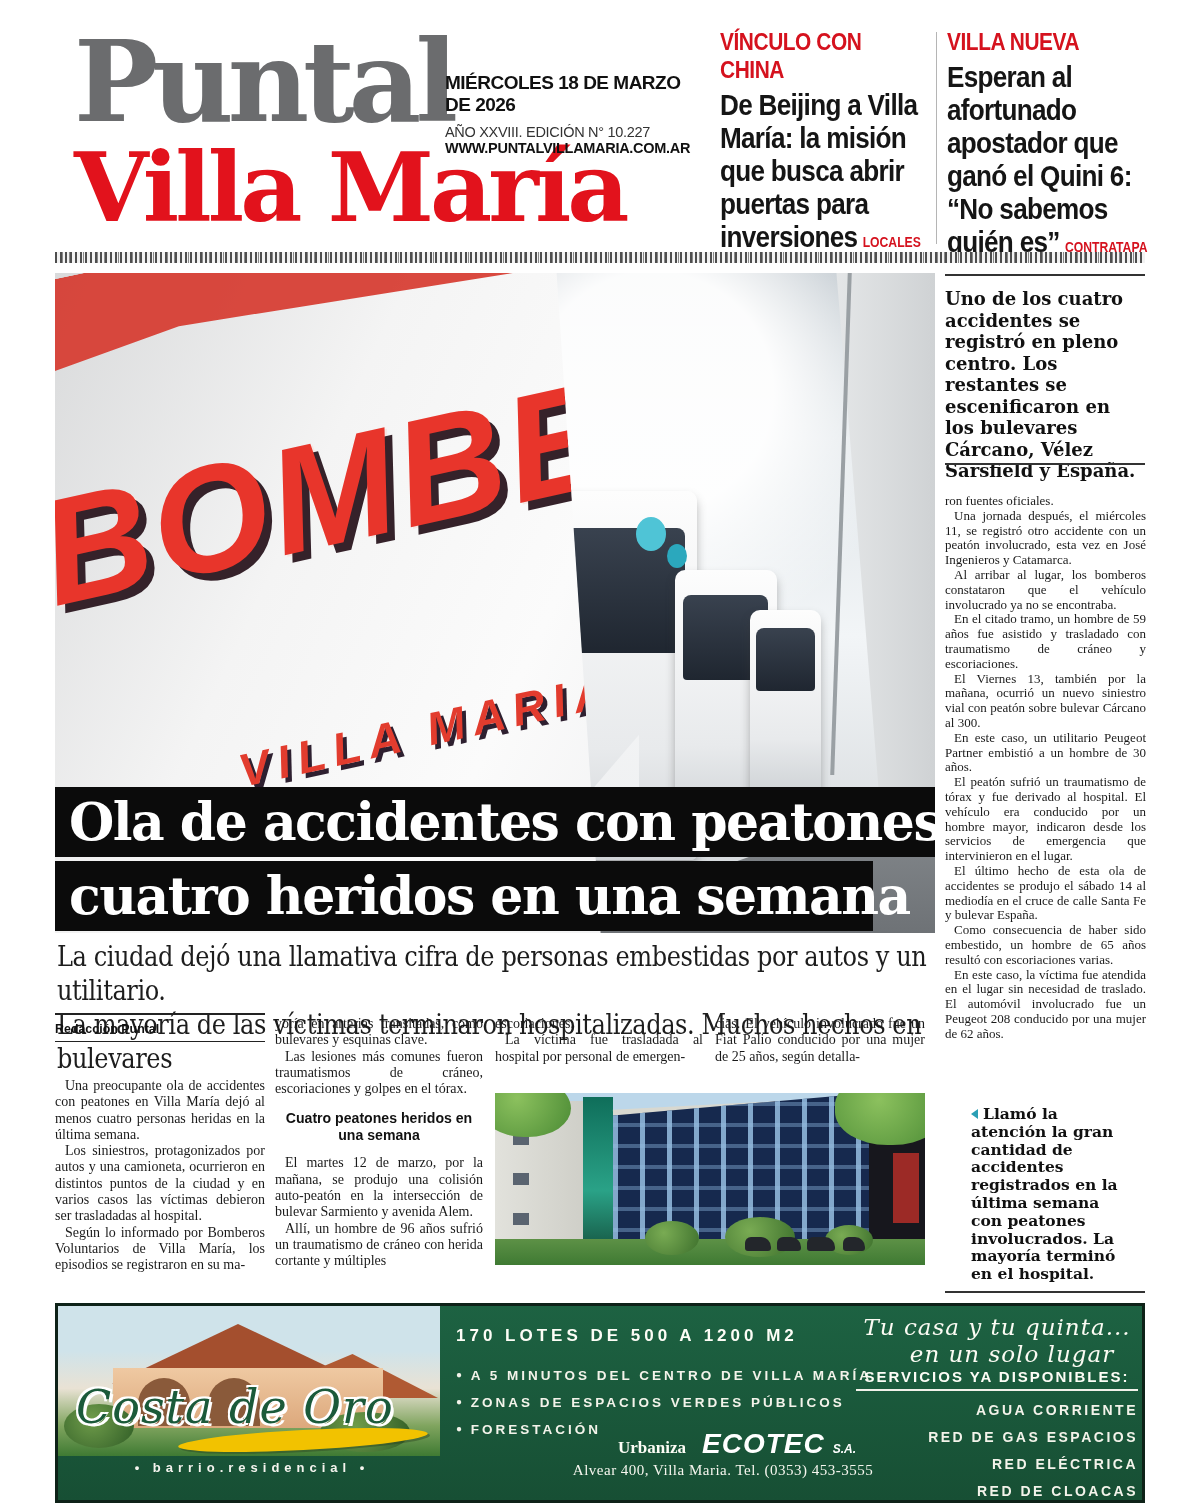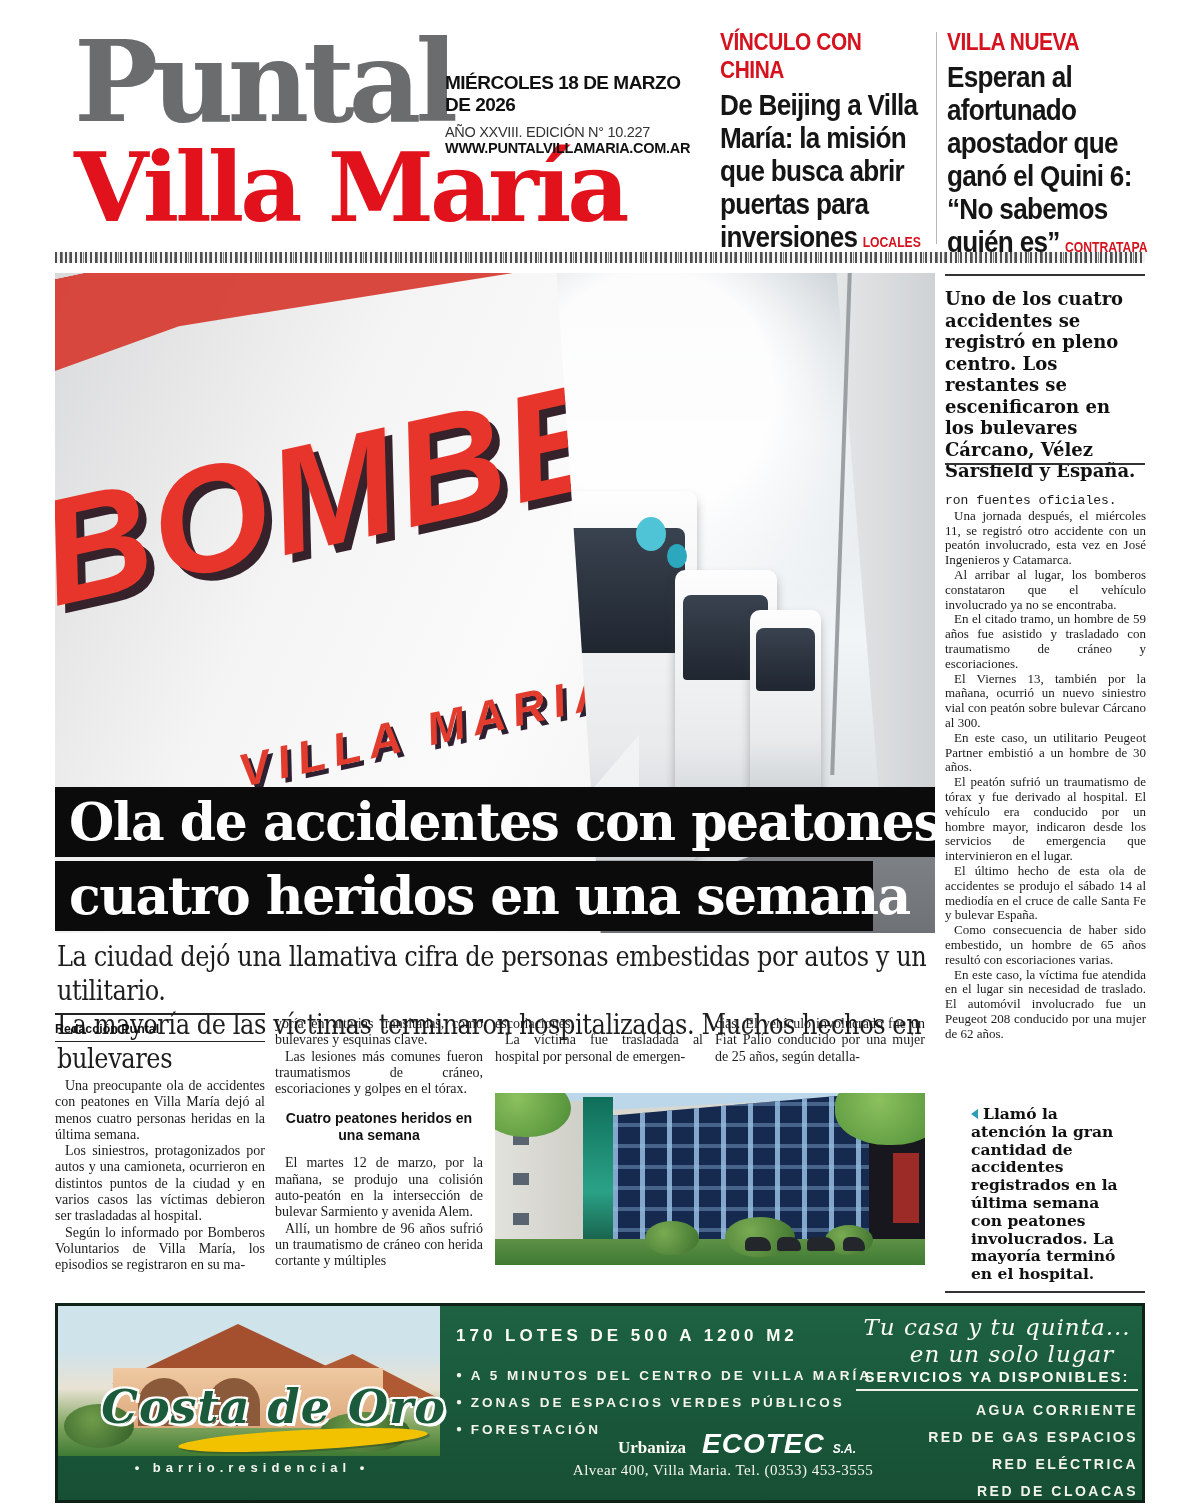--- a/index.html
+++ b/index.html
@@ -141,42 +141,42 @@
   .hosp-moto { position:absolute; bottom:14px; height:14px; background:#23262b; border-radius:6px 10px 3px 3px; }
 
   
   .side-rule { position:absolute; left:945px; width:200px; height:2px; background:#333; }
   .rule-a { top:274px; } .rule-b { top:463px; } .rule-c { top:1291px; }
   .side-quote-top { position:absolute; left:945px; top:288px; width:200px;
      font-family:"DejaVu Serif", serif; font-weight:bold; font-size:18px; line-height:21.5px; color:#111; }
   .side-body { position:absolute; left:945px; top:494px; width:201px;
      font-size:13px; line-height:14.8px; text-align:justify; color:#1a1a1a; }
   .side-body p { text-indent:9px; }
-  .side-body p.no-indent { text-indent:0;font-family:Liberation Mono, monospace; }
+  .side-body p.no-indent { text-indent:0; }
   .side-quote-bottom { position:absolute; left:971px; top:1105px; width:158px;
      font-family:"DejaVu Serif", serif; font-weight:bold; font-size:15.5px; line-height:17.8px; color:#111; }
   .quote-arrow { display:inline-block; width:0; height:0; margin-right:5px;
      border-top:5px solid transparent; border-bottom:5px solid transparent; border-right:7px solid #2a9fb5; }
 
   
   .ad { position:absolute; left:55px; top:1303px; width:1090px; height:200px;
      background:linear-gradient(180deg,#1d6242 0%, #174f34 100%);
      border:3px solid #0e2218; overflow:hidden; color:#fff; }
   .ad-house { position:absolute; left:0; top:0; width:382px; height:150px; overflow:hidden;
      background:linear-gradient(180deg,#cfe3ea 0 30%, #e9e2d4 55%, #7fa45e 80%, #3f7a33 100%); }
   .house-roof { position:absolute; left:30px; top:18px; width:300px; height:60px; background:#a44f2e;
      clip-path:polygon(8% 100%, 50% 0, 92% 100%); }
   .house-roof2 { position:absolute; left:190px; top:48px; width:190px; height:44px; background:#b05a33;
      clip-path:polygon(0 100%, 55% 0, 100% 100%); }
   .house-wall { position:absolute; left:55px; top:62px; width:270px; height:60px; background:linear-gradient(180deg,#efc9a2,#dca87c); }
   .house-arch { position:absolute; top:72px; width:52px; height:48px; background:#8a5a3a; border-radius:26px 26px 0 0; }
   .arch-1 { left:80px; } .arch-2 { left:150px; }
   .house-bush { position:absolute; border-radius:50%; background:radial-gradient(circle at 40% 35%, #6f9c4a, #2f5c26); }
-  .ad-logo { position:absolute; left:18px; top:74px; width:370px; text-align:right;
-     font-family:"DejaVu Serif", serif; font-style:italic; font-weight:bold;
+  .ad-logo { position:absolute; left:18px; top:74px; width:370px; text-align:left;
+     font-family:"DejaVu Serif", serif; font-style:italic; font-weight:normal;
      font-size:46px; color:#1b5a3a; letter-spacing:1px;
      text-shadow:-2px -2px 0 #ffffff, 2px -2px 0 #ffffff, -2px 2px 0 #ffffff, 3px 3px 0 #ffffff; }
   .ad-swoosh { position:absolute; left:120px; top:124px; width:250px; height:20px; background:#f2c200;
      border-radius:50%; transform:rotate(-3deg); box-shadow:2px 2px 0 rgba(40,60,30,.4); }
   .ad-tagline { position:absolute; left:24px; top:154px; width:340px; text-align:center;
      font-family:"Liberation Sans", sans-serif; font-weight:bold; font-size:13px; letter-spacing:5px; color:#f4f4ee; }
   .ad-mid { position:absolute; left:398px; top:20px; width:430px; font-family:"Liberation Sans", sans-serif; }
   .ad-lots { font-weight:bold; font-size:17px; letter-spacing:4px; color:#fdfdf6; }
   .ad-bullets { margin-top:16px; }
   .ad-bullets div { font-weight:bold; font-size:13.5px; letter-spacing:3px; line-height:26px; color:#f3f3ea; }

